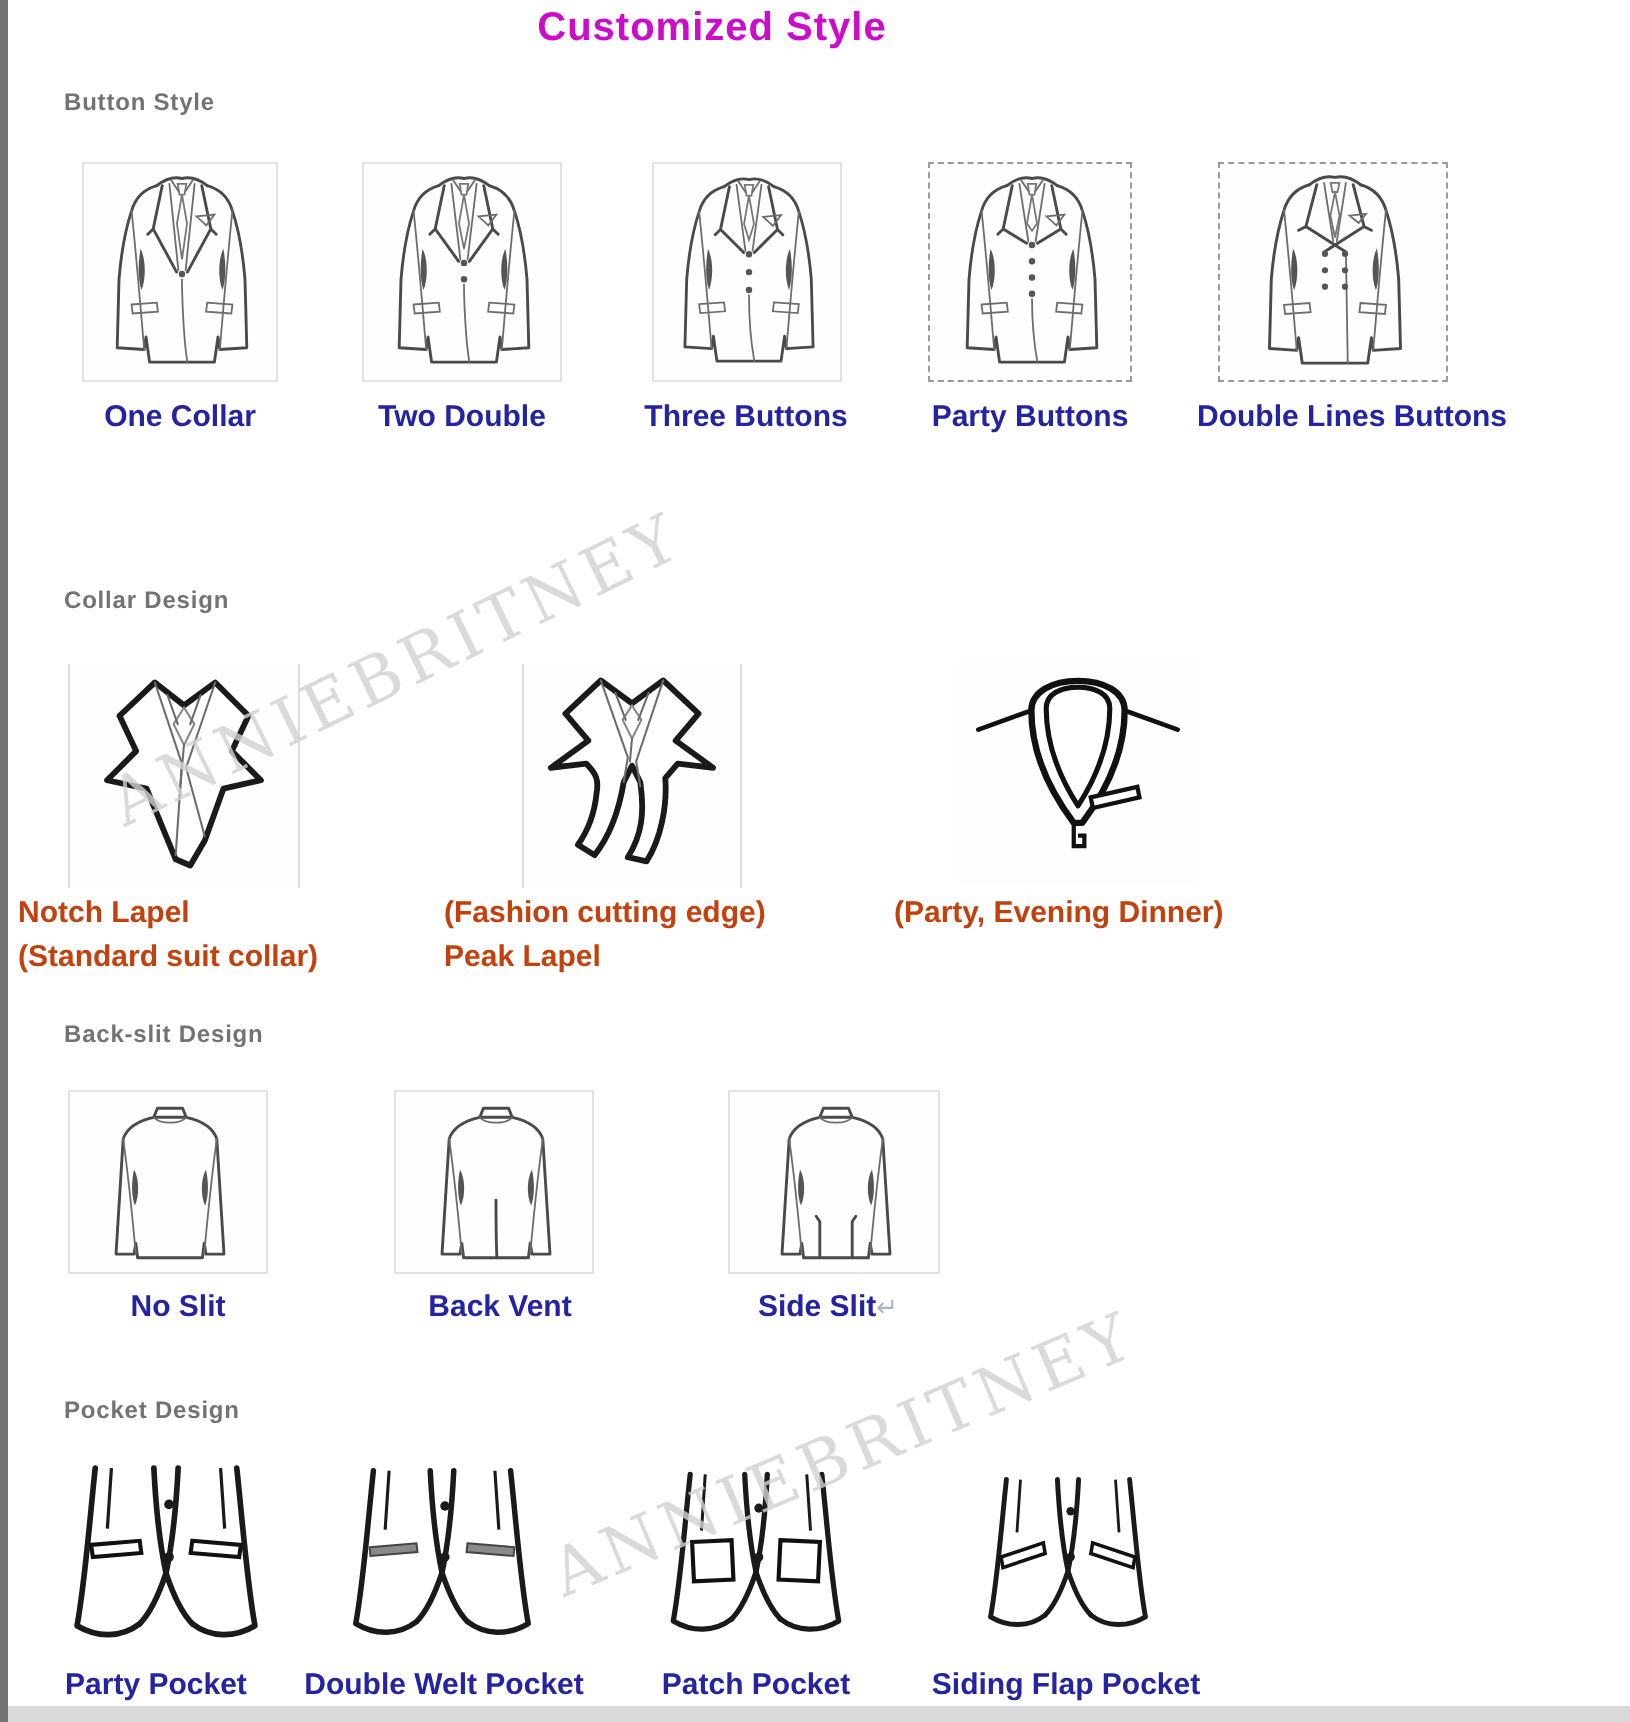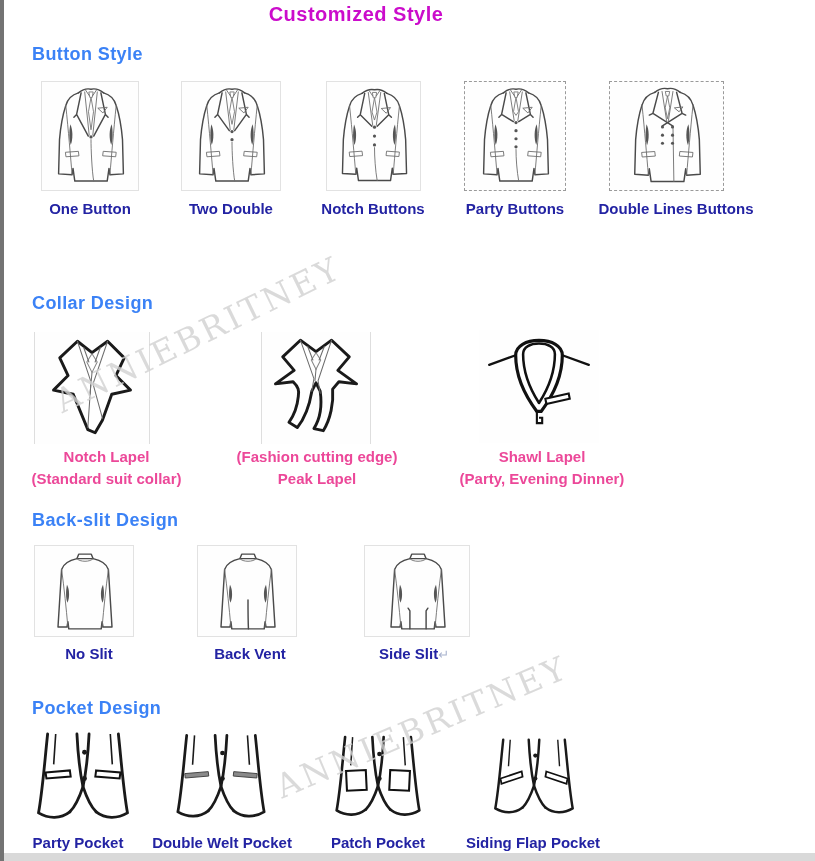--- a/index.html
+++ b/index.html
@@ -6,36 +6,36 @@
   #page{
     position:relative;width:815px;height:861px;background:#ffffff;
     font-family:"Liberation Sans",sans-serif;overflow:hidden;
     border-left:4px solid #737373;box-sizing:border-box;
   }
   .title{
     position:absolute;left:232px;top:3px;width:240px;text-align:center;
     font-size:20px;font-weight:bold;color:#cb0ccb;letter-spacing:.5px;white-space:nowrap;
   }
   .heading{
-    position:absolute;left:28px;font-size:18px;font-weight:bold;color:#3b82f6;
+    position:absolute;left:28px;font-size:12px;font-weight:bold;color:#737373;
     letter-spacing:.4px;white-space:nowrap;text-align:center;
   }
   .artbox{position:absolute;box-sizing:border-box;background:#fefefe;}
   .b-solid{border:1px solid #e2e2e2;}
   .b-dash{border:1px dashed #9a9a9a;}
   .b-sides{border-left:1px solid #dedede;border-right:1px solid #dedede;}
   .art{position:absolute;}
   .art svg{display:block;}
   .lbl{
     position:absolute;font-size:15px;font-weight:bold;color:#2323a3;
     text-align:center;white-space:nowrap;line-height:18px;
   }
   .cap{
-    position:absolute;font-size:15px;font-weight:bold;color:#ec4899;
-    text-align:center;line-height:22px;white-space:nowrap;
+    position:absolute;font-size:15px;font-weight:bold;color:#c2410c;
+    line-height:22px;white-space:nowrap;
   }
   .suffix{color:#aab4cf;font-weight:normal;font-size:13px;}
   .wm{
     position:absolute;font-family:"DejaVu Serif",serif;color:#d2d2d2;opacity:.8;
     letter-spacing:3px;font-size:33px;white-space:nowrap;z-index:5;pointer-events:none;
   }
   .bottomstrip{position:absolute;left:0;top:853px;width:815px;height:8px;background:#d9d9d9;}
 </style>
 </head>
 <body>
@@ -160,23 +160,23 @@
           <circle cx="44.5" cy="47" r="1.7" fill="#555"></circle>
           <circle cx="44.5" cy="56" r="1.7" fill="#555"></circle>
           <circle cx="44.5" cy="65" r="1.7" fill="#555"></circle>
           <circle cx="55.5" cy="47" r="1.7" fill="#555"></circle>
           <circle cx="55.5" cy="56" r="1.7" fill="#555"></circle>
           <circle cx="55.5" cy="65" r="1.7" fill="#555"></circle>
         </svg>
       </div>
   </div>
 
-  <div class="lbl" style="left:26px;top:200px;width:120px">One Button</div>
+  <div class="lbl" style="left:26px;top:200px;width:120px">One Collar</div>
   <div class="lbl" style="left:167px;top:200px;width:120px">Two Double</div>
-  <div class="lbl" style="left:304px;top:200px;width:130px">Notch Buttons</div>
+  <div class="lbl" style="left:304px;top:200px;width:130px">Three Buttons</div>
   <div class="lbl" style="left:451px;top:200px;width:120px">Party Buttons</div>
   <div class="lbl" style="left:588px;top:200px;width:168px">Double Lines Buttons</div>
 
   <div class="heading" style="top:293px">Collar Design</div>
 
   <div class="artbox b-sides" style="left:30px;top:332px;width:116px;height:112px">
     <div class="art" style="left:4px;top:3px;width:106px;height:104px">
         <svg viewBox="0 0 100 100" width="100%" height="100%" preserveAspectRatio="xMidYMid meet">
           <path d="M50,17 L36,6 L19,22 L27,39 L13,53 L32,57 L46,91 L53,94 L60,82 L69,57 L87,53 L73,39 L81,22 L65,6 Z" fill="#fff" stroke="#1a1a1a" stroke-width="2.8" stroke-linejoin="round"></path>
      <path d="M36,6 L49,45 M65,6 L51,47 M49,45 L46,89 M51,47 L60,80" fill="none" stroke="#6d6d6d" stroke-width="1" stroke-linecap="round"></path>
@@ -209,21 +209,20 @@
 
   <div class="cap" style="left:5px;top:446px;width:195px">
     <div>Notch Lapel</div>
     <div>(Standard suit collar)</div>
   </div>
   <div class="cap" style="left:218px;top:446px;width:190px">
     <div>(Fashion cutting edge)</div>
     <div>Peak Lapel</div>
   </div>
   <div class="cap" style="left:443px;top:446px;width:190px">
-    <div>Shawl Lapel</div>
     <div>(Party, Evening Dinner)</div>
   </div>
 
   <div class="heading" style="top:510px">Back-slit Design</div>
 
   <div class="artbox b-solid" style="left:30px;top:545px;width:100px;height:92px">
     <div class="art" style="left:5px;top:2px;width:90px;height:87px">
         <svg viewBox="0 0 100 95" width="100%" height="100%" preserveAspectRatio="xMidYMid meet">
           <path d="M43,6 L57,6 L59,11 L41,11 Z" fill="none" stroke="#4a4a4a" stroke-width="1.6" stroke-linecap="round" stroke-linejoin="round"></path>
   <path d="M41,11 C32,13 26,17 24,23 L20,87 L30,87 L31,81 L32,89 L68,89 L69,81 L70,87 L80,87 L76,23 C74,17 68,13 59,11" fill="none" stroke="#4a4a4a" stroke-width="1.6" stroke-linecap="round" stroke-linejoin="round"></path>

